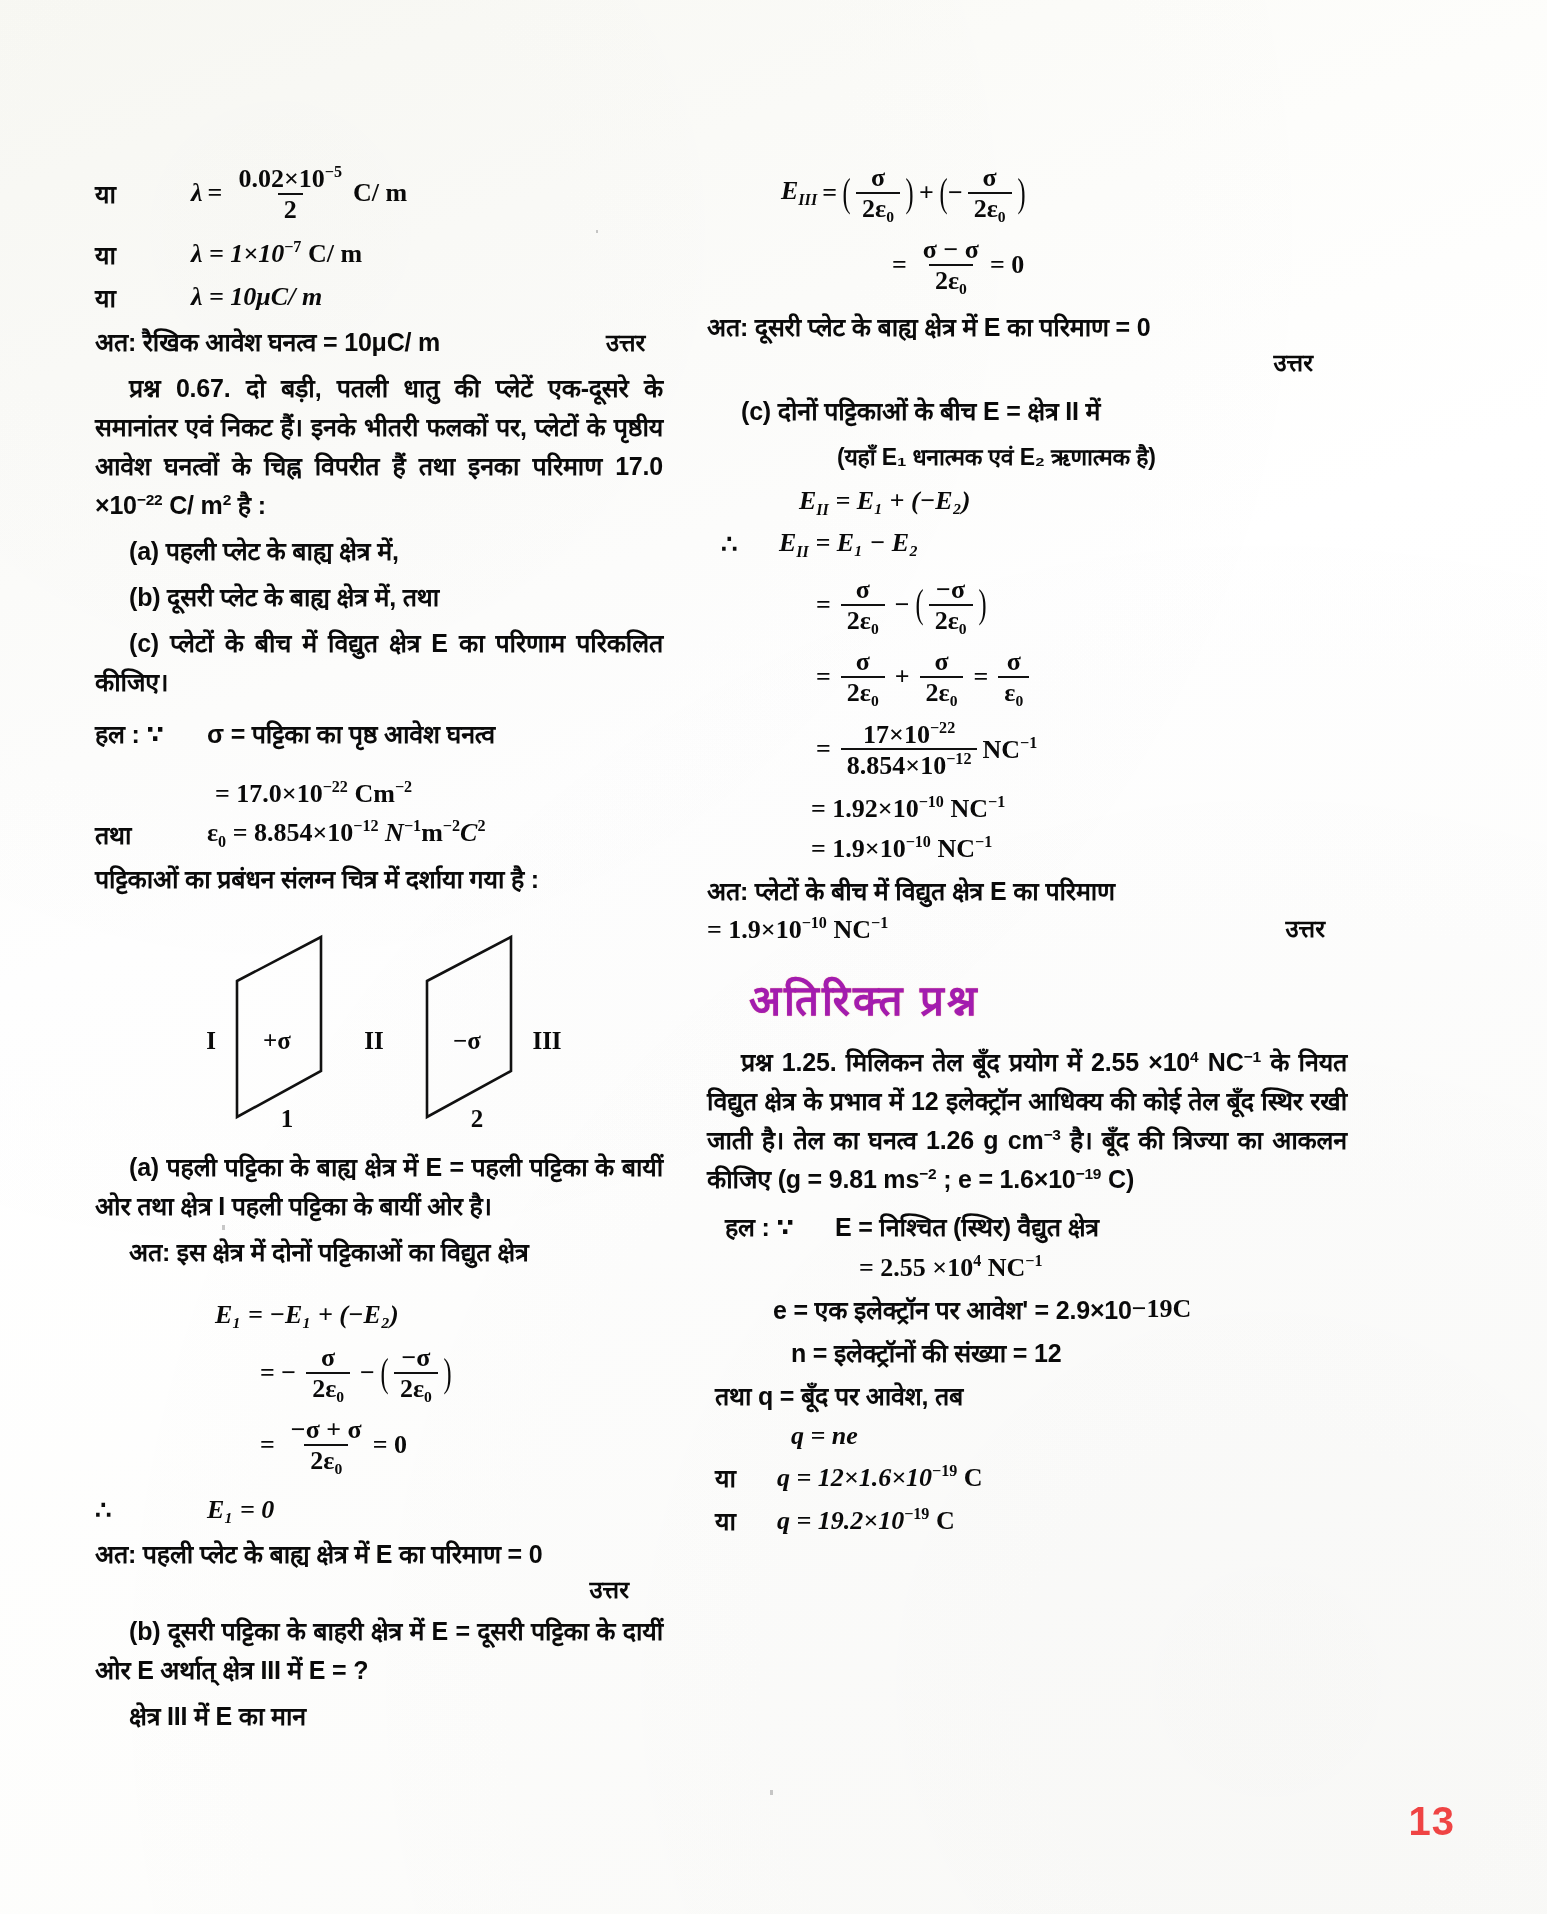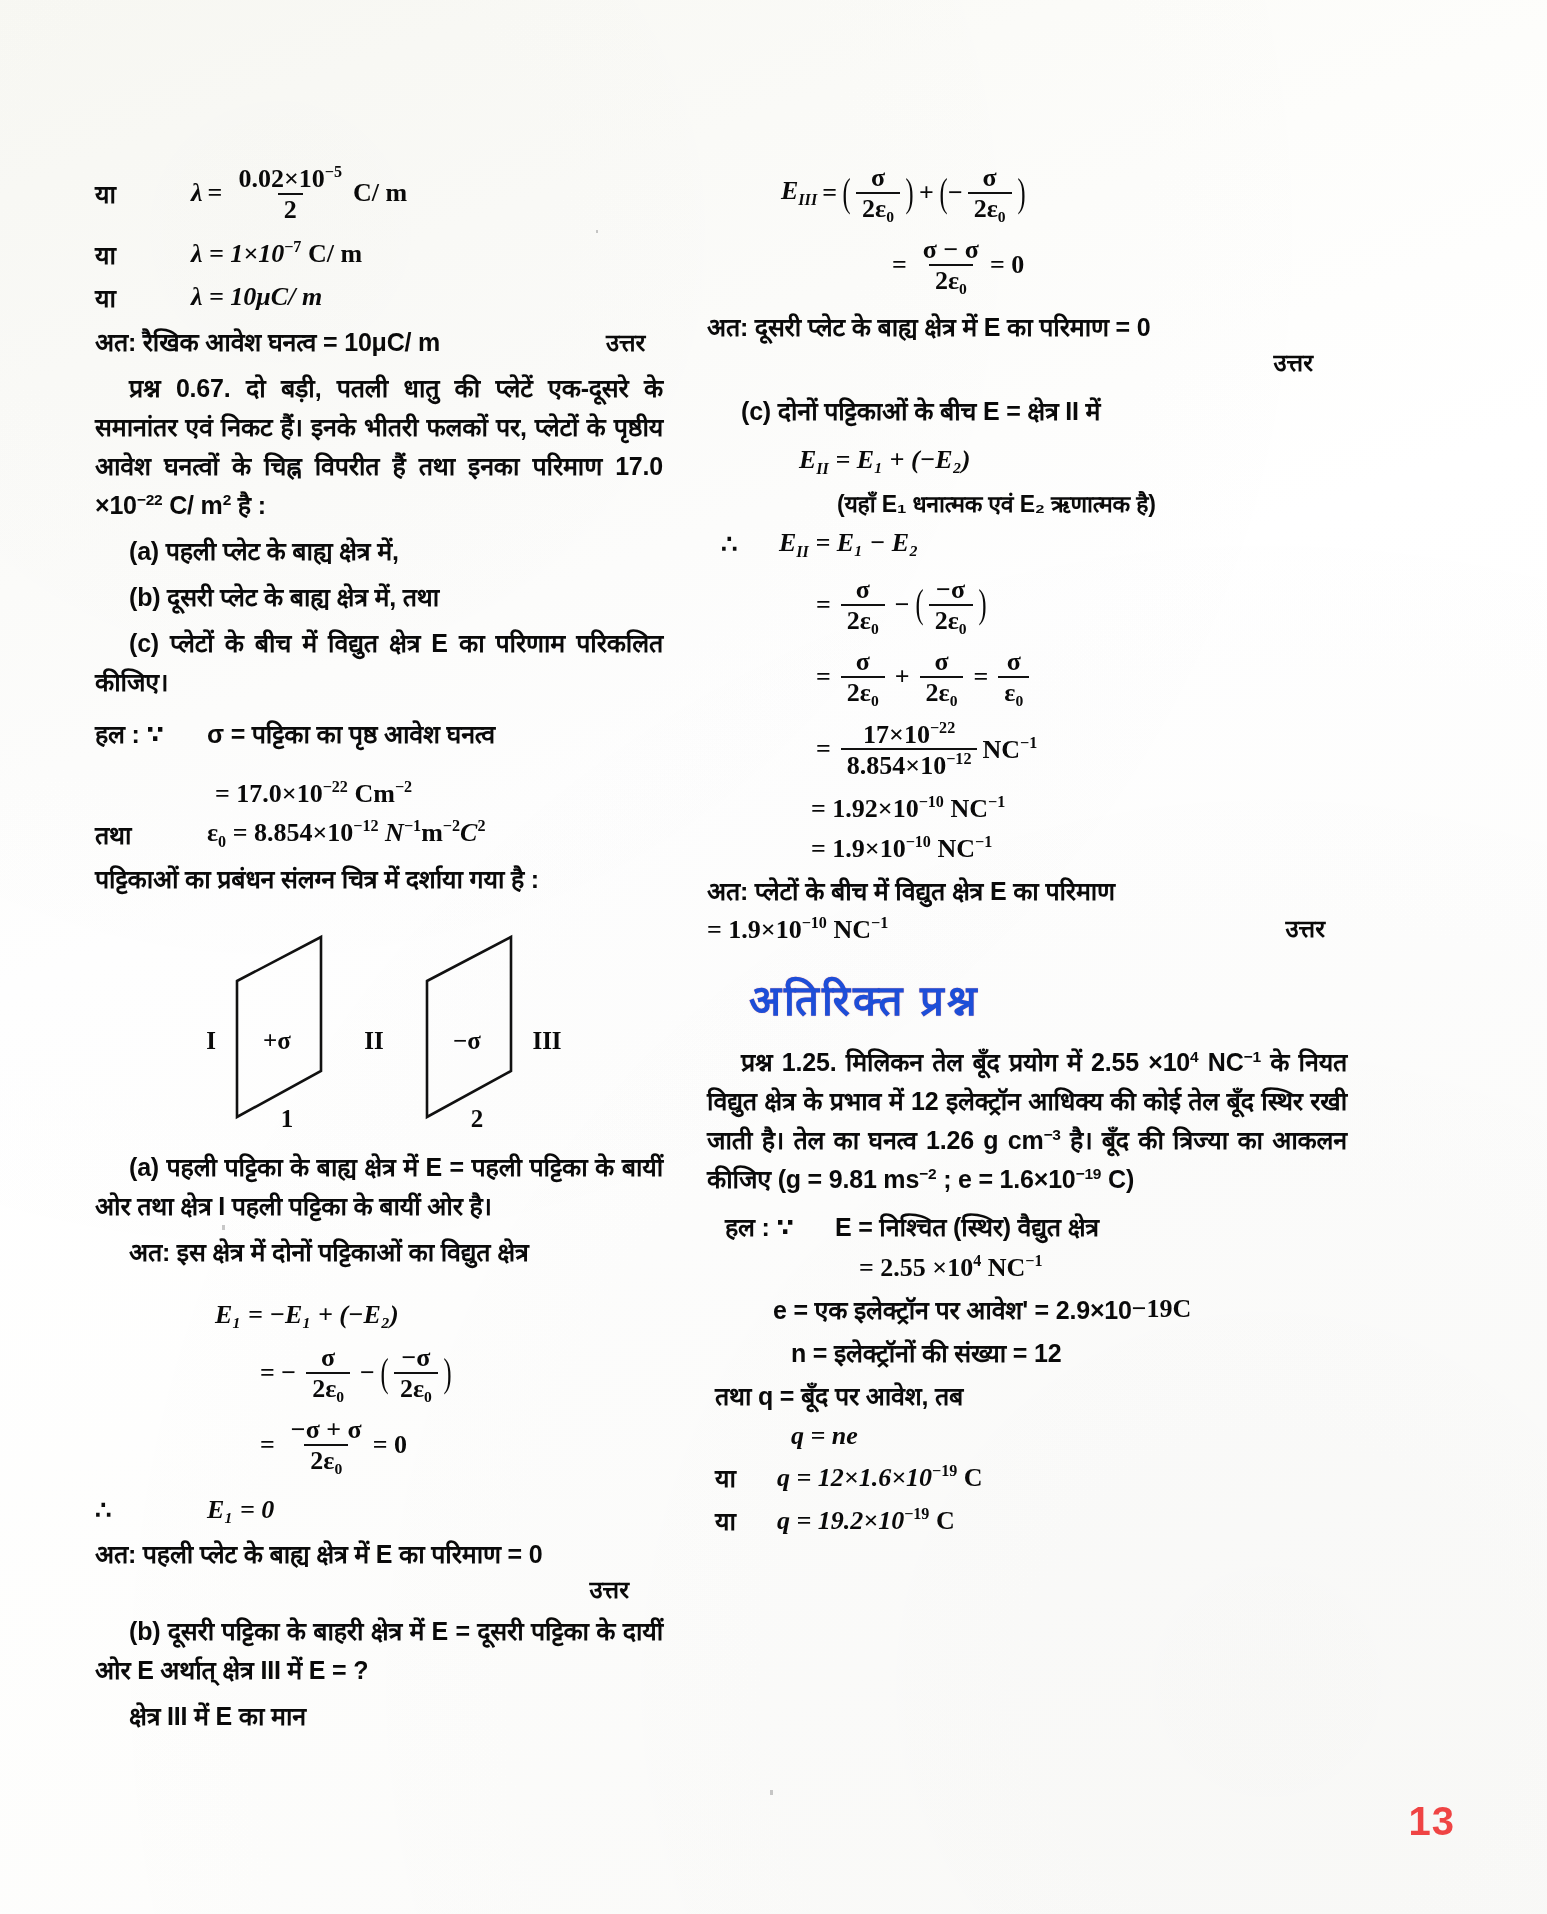--- a/index.html
+++ b/index.html
@@ -110,21 +110,21 @@
   .ans {
     font-family: "Liberation Sans", "DejaVu Sans", sans-serif;
     font-weight: 700;
     font-size: 24px;
   }
   .right-ans { text-align: right; padding-right: 34px; margin-top: -2px;}
 
   
   .red-heading {
     font-family: "Liberation Sans", "DejaVu Sans", sans-serif;
-    color: #1d4ed8;
+    color: #a21caf;
     font-weight: 700;
     font-size: 42px;
     letter-spacing: 3px;
     margin: 26px 0 16px 42px;
     text-shadow: 0 0 1px rgba(238,17,17,0.5);
   }
 
   
   .figure {
     position: relative;
@@ -306,26 +306,26 @@
           <span class="den">2ε₀</span>
         </span>
         <span class="math">= 0</span>
       </div>
 
       <p class="para tight">अत: दूसरी प्लेट के बाह्य क्षेत्र में E का परिमाण = 0</p>
       <div class="right-ans ans">उत्तर</div>
 
       <p class="para indent" style="margin-top:14px;">(c) दोनों पट्टिकाओं के बीच E = क्षेत्र II में</p>
 
+      <div class="row" style="padding-left:130px;">
+        <span class="hindi" style="font-size:23px;">(यहाँ E₁ धनात्मक एवं E₂ ऋणात्मक है)</span>
+      </div>
+
       <div class="row" style="padding-left:92px; margin-top:14px;">
         <span class="math mi"><span>E</span><sub>II</sub><span> = E₁ + (−E₂)</span></span>
-      </div>
-
-      <div class="row" style="padding-left:130px;">
-        <span class="hindi" style="font-size:23px;">(यहाँ E₁ धनात्मक एवं E₂ ऋणात्मक है)</span>
       </div>
 
       <div class="row">
         <span class="math" style="min-width:58px; padding-left:14px;">∴</span>
         <span class="math mi"><span>E</span><sub>II</sub><span> = E₁ − E₂</span></span>
       </div>
 
       <div class="row tall" style="padding-left:104px;">
         <span class="math eqsym">=</span>
         <span class="frac math">

